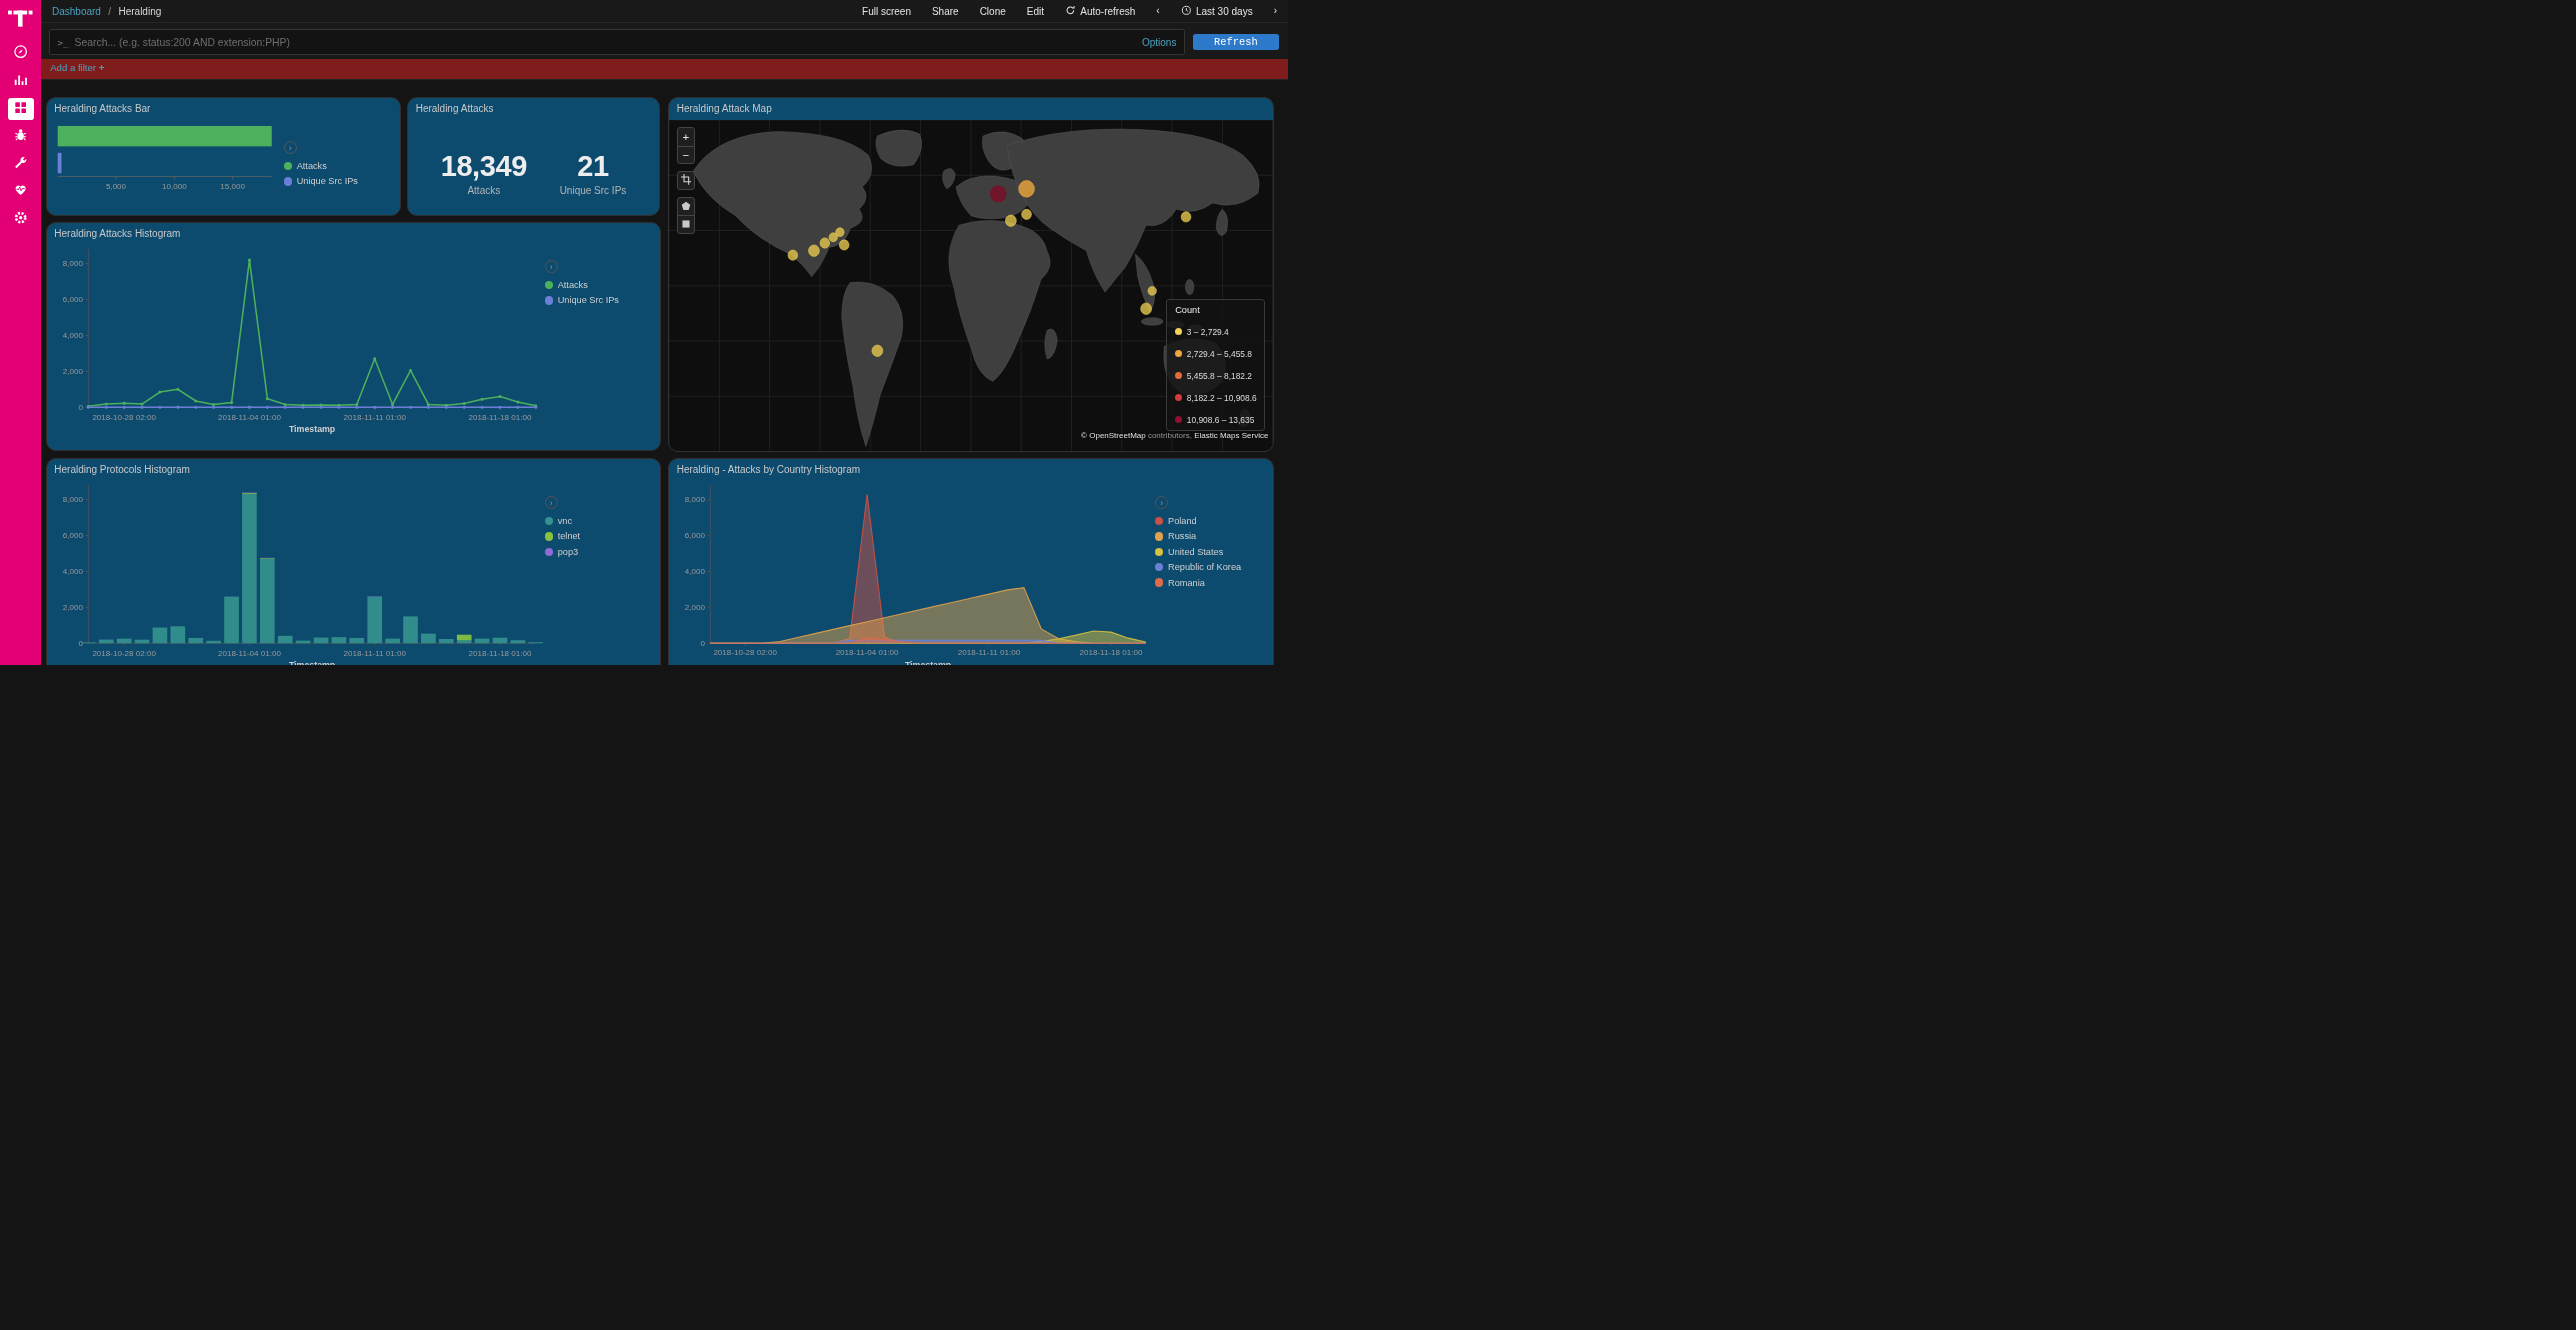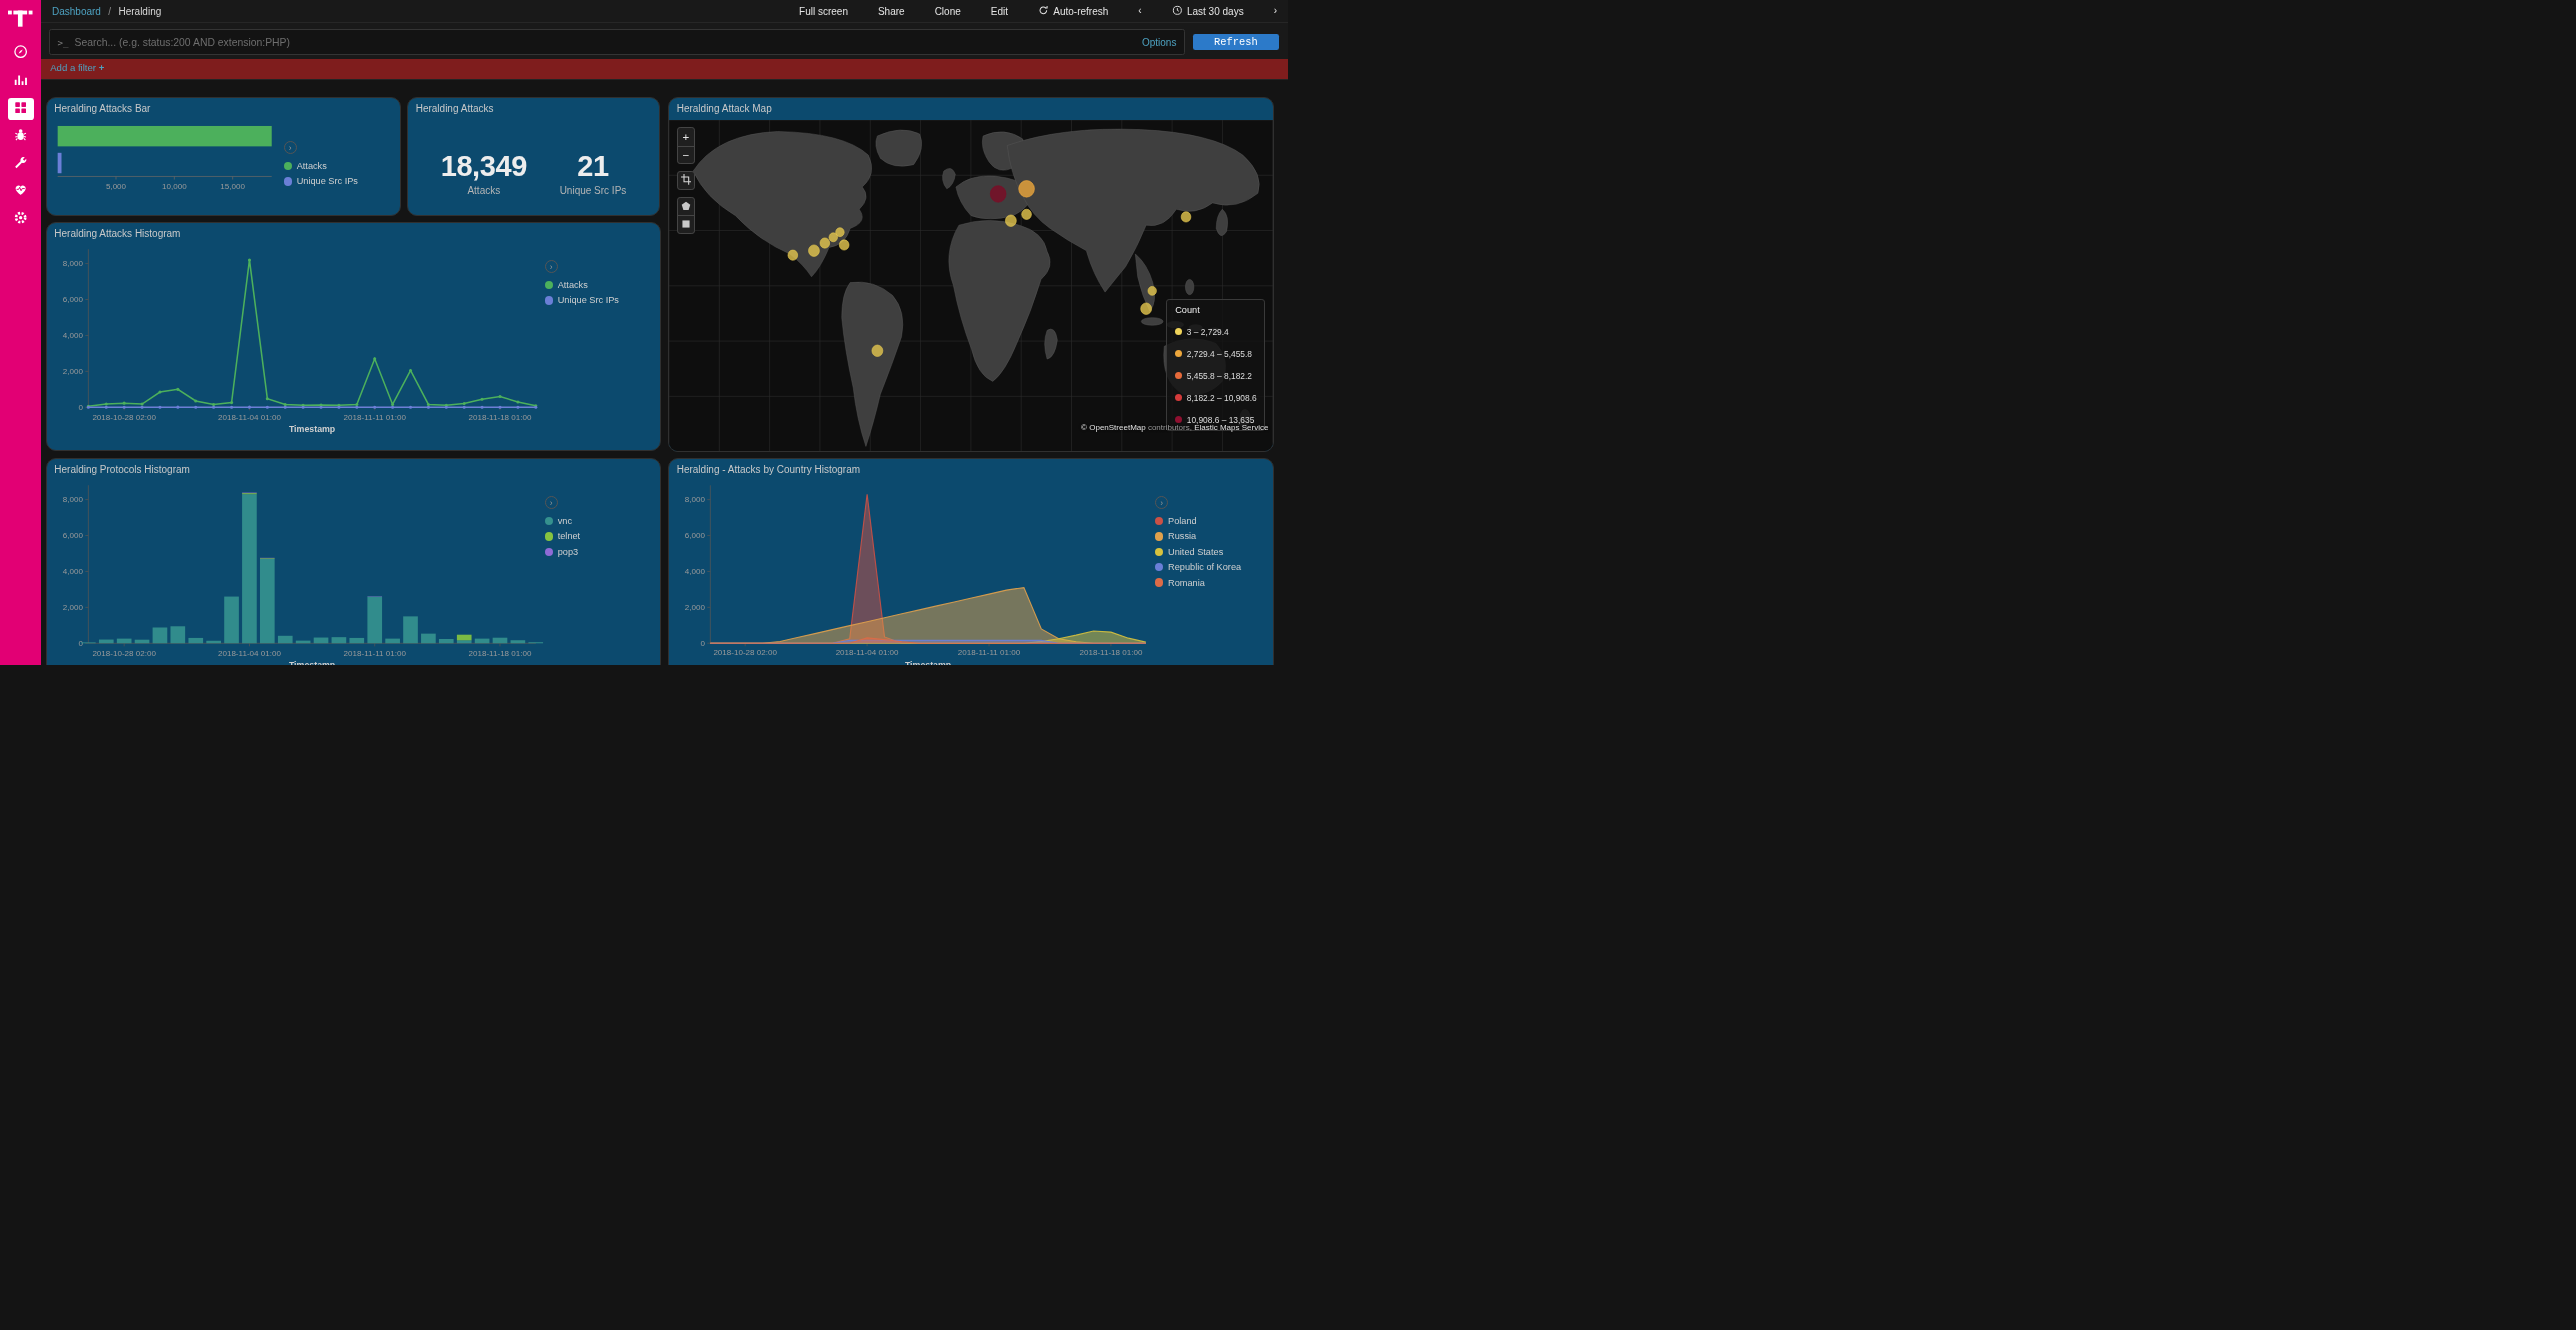--- a/index.html
+++ b/index.html
@@ -21,21 +21,21 @@
   .side-btn svg { width:15.3px; height:15.3px; }
 
   
   .main { position:relative; flex:1; background:#141414; }
   .topbar { height:23px; background:#191919; border-bottom:0.8px solid #262626;
     display:flex; align-items:center; justify-content:space-between; padding:0 11px; }
   .breadcrumb { font-size:10px; }
   .breadcrumb a { color:#4da1c0; text-decoration:none; cursor:pointer; }
   .breadcrumb .sep { color:#888; margin:0 4.6px; }
   .breadcrumb .current { color:#d8d8d8; }
-  .top-actions { display:flex; align-items:center; gap:30px;justify-content:center; }
+  .top-actions { display:flex; align-items:center; gap:21px;justify-content:center; }
   .top-actions .tbtn { background:none; border:none; color:#e4e4e4; font-size:10px; cursor:pointer;
     display:flex; align-items:center; gap:4.6px; font-family:inherit; }
   .chev { font-size:14.6px; color:#ddd; line-height:10.7px; }
 
   .search-row { display:flex; gap:7.7px; padding:6.1px 9.2px 3.8px 7.7px; background:#191919; align-items:center; }
   .search-box { flex:1; height:26px; background:#131313; border:0.8px solid #343434; border-radius:2.3px;
     display:flex; align-items:center; padding:0 7.7px; gap:6.1px; }
   .prompt { color:#7a7a7a; font-family:"DejaVu Sans Mono","Liberation Mono",monospace; font-size:9.2px; }
   .search-box input { flex:1; background:transparent; border:none; outline:none; color:#ddd; font-size:10.4px; font-family:inherit; }
   .search-box input::placeholder { color:#6e6e6e; }
@@ -70,21 +70,21 @@
   .zoom-pill button { width:100%; height:17.6px; background:transparent; border:none; color:#e8e8e8;
     font-size:11.5px; cursor:pointer; display:flex; align-items:center; justify-content:center; }
   .zoom-pill button + button { border-top:0.8px solid #454545; }
   .tool-btn { width:18.4px; height:18.4px; background:#1f1f1f; border:0.8px solid #454545; border-radius:3.1px;
     display:flex; align-items:center; justify-content:center; cursor:pointer; }
   .map-legend { position:absolute; right:7.7px; bottom:20px; background:rgba(18,18,18,0.78);
     border:0.8px solid #3a3a3a; border-radius:3.1px; padding:4.6px 7.7px 5.4px; font-size:8.4px; color:#ddd; }
   .map-legend-title { font-size:9.2px; color:#efefef; margin-bottom:3.1px; }
   .map-legend-row { display:flex; align-items:center; gap:4.6px; margin-top:12px; }
   .mdot { width:7px; height:7px; border-radius:50%; flex:0 0 7px; }
-  .attribution { position:absolute; right:4.6px; bottom:19px; font-size:8px; color:#e2e2e2;
+  .attribution { position:absolute; right:4.6px; bottom:11px; font-size:8px; color:#e2e2e2;
     text-shadow:0 0 2.3px #000; }
   .attribution .contrib { color:#9a9a9a; }
 
   svg text { font-family:"Liberation Sans","DejaVu Sans",sans-serif; }
 </style>
 </head>
 <body>
 
 <div class="app">
 

